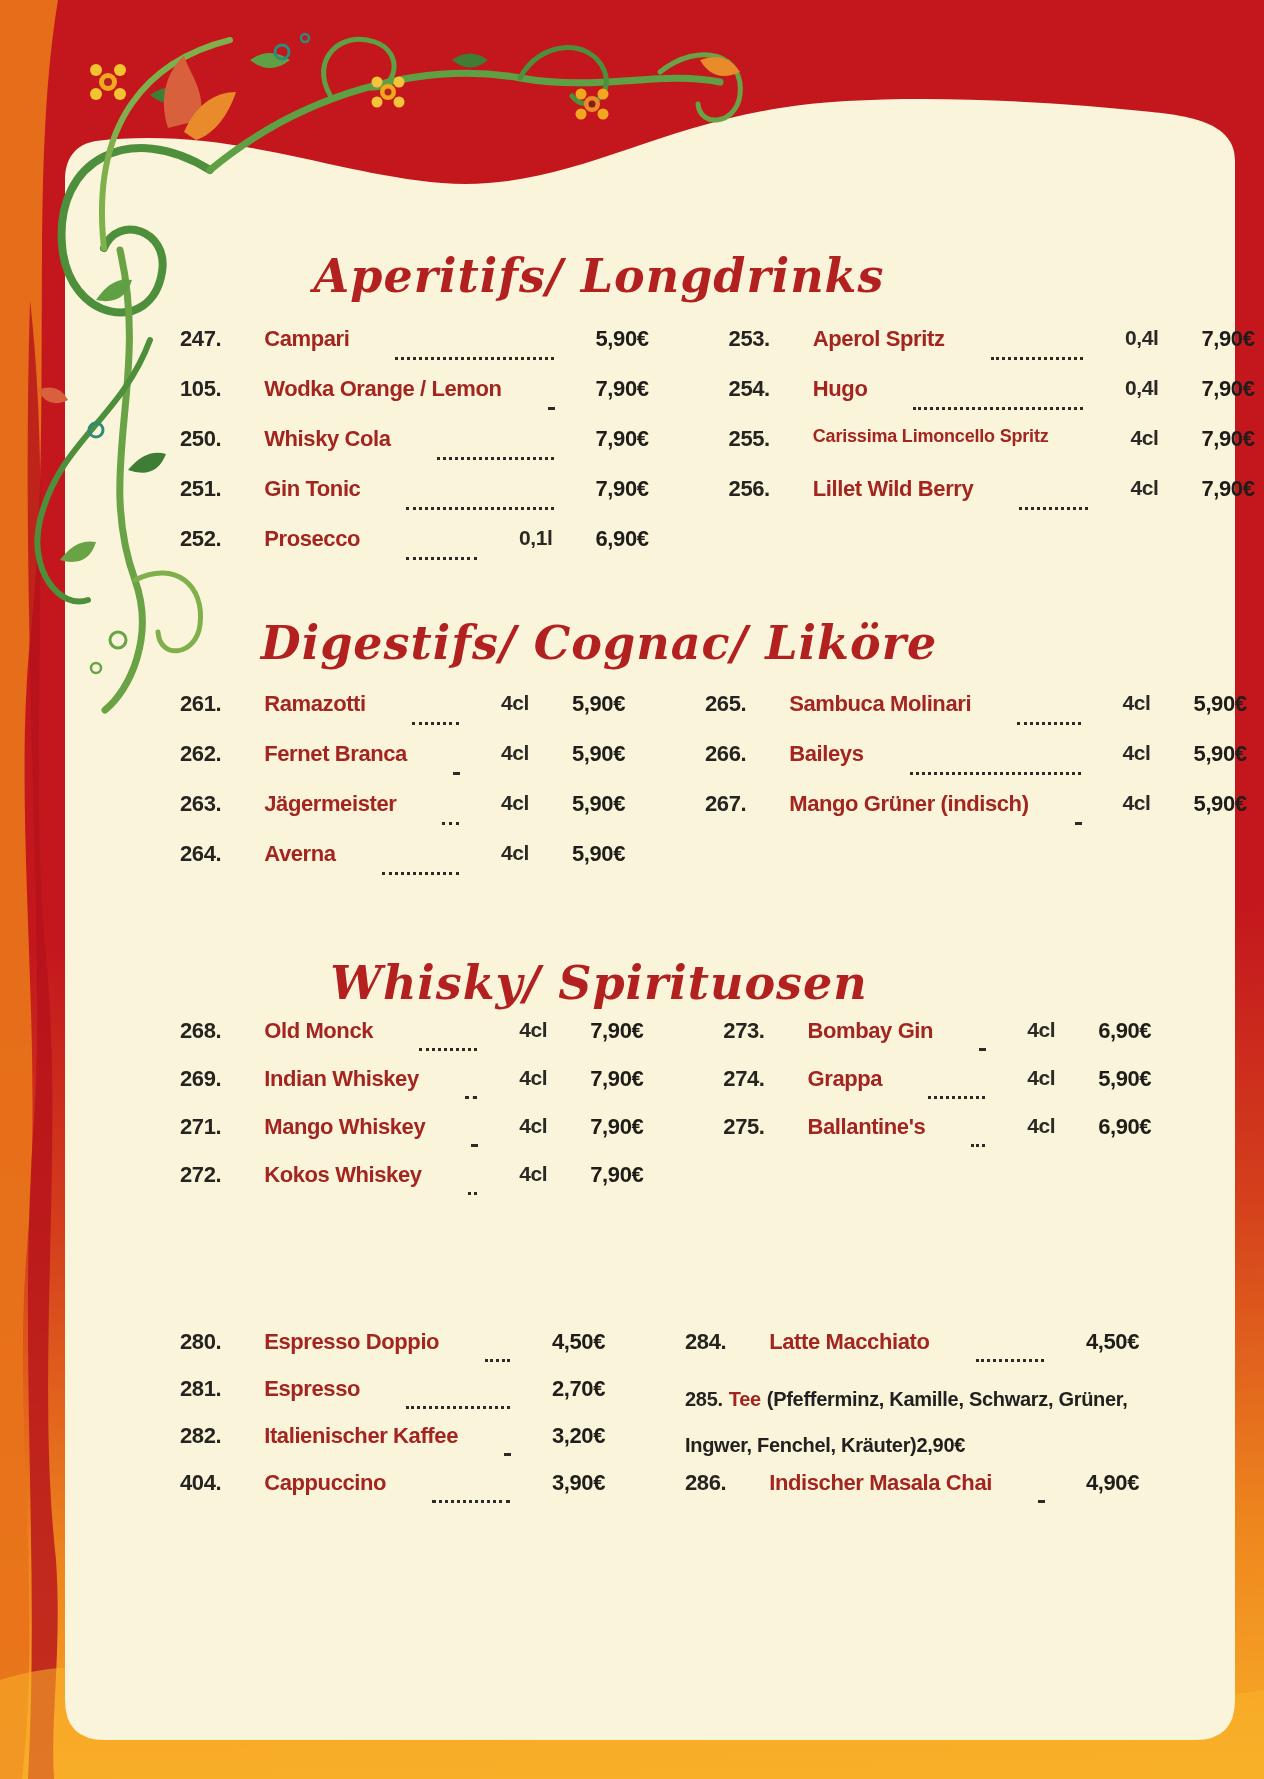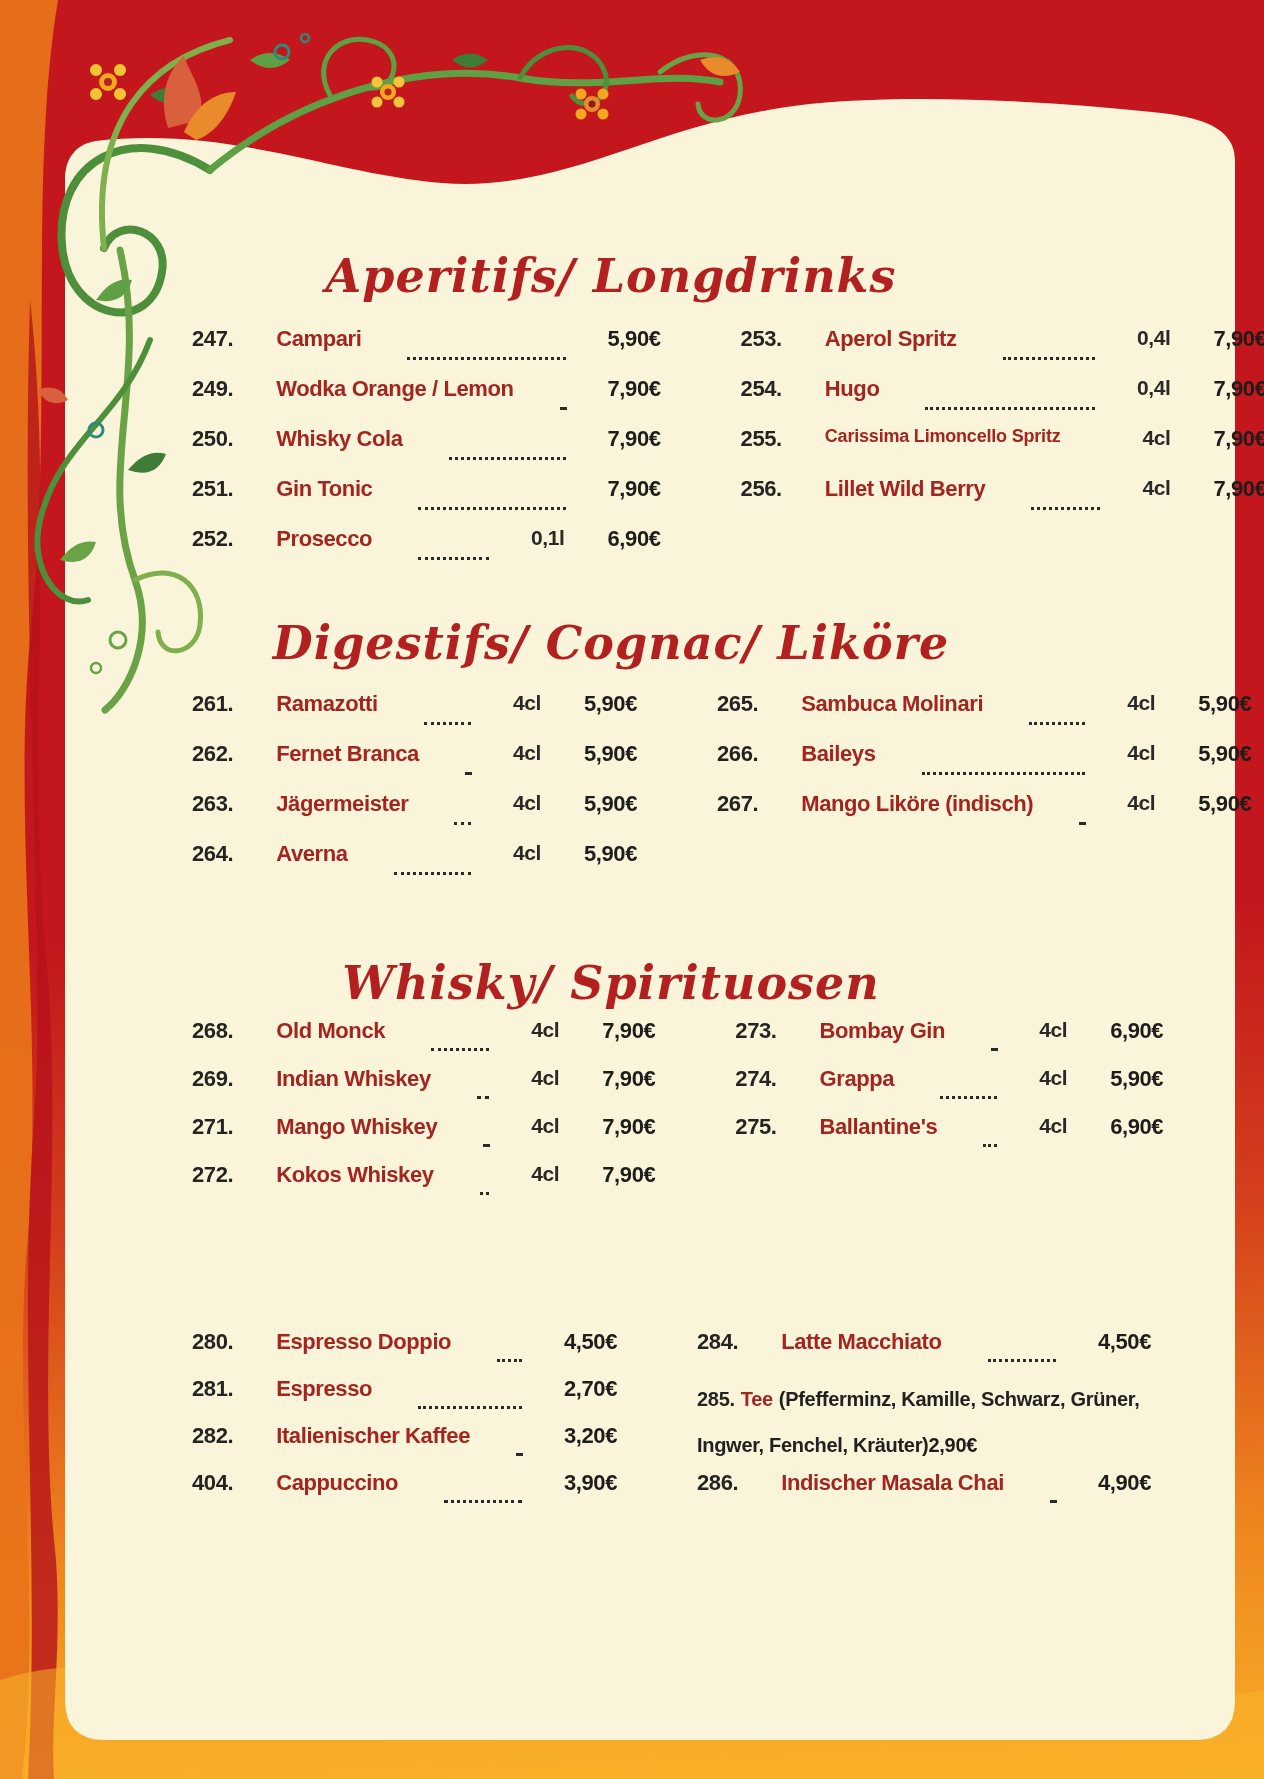--- a/index.html
+++ b/index.html
@@ -4,21 +4,21 @@
 <style>
   html,body{margin:0;padding:0;background:#5a0d0d;}
   .page{
     position:relative;width:1264px;height:1779px;overflow:hidden;
     font-family:"Liberation Sans",sans-serif;
     background:linear-gradient(178deg,#c3171d 0%,#c3171d 52%,#d43f1c 68%,#ee861e 86%,#f9ae28 100%);
   }
   .bg-svg,.panel-svg,.floral-svg{position:absolute;left:0;top:0;}
   .bg-svg{z-index:0}.panel-svg{z-index:1}.floral-svg{z-index:2}
   .content{position:absolute;z-index:3;left:180px;top:0;width:838px;height:100%;}
-  .menu-section{position:absolute;left:12px;width:100%;}
+  .menu-section{position:absolute;left:0;width:100%;}
   .s0{top:243px}.s1{top:610px}.s2{top:950px}.s3{top:1298px}
   .section-title{
     margin:0;height:66px;line-height:66px;text-align:center;
     font-family:"DejaVu Serif",serif;font-style:italic;font-weight:700;
     font-size:46px;color:#b2201f;letter-spacing:1px;
   }
   .s0 .cols{margin-top:17px}.s1 .cols{margin-top:15px}.s2 .cols{margin-top:2px}.s3 .cols{margin-top:31px}
   .cols{display:grid;grid-template-columns:1fr 1fr;column-gap:80px;}
   .row{display:flex;height:50px;font-size:22px;font-weight:700;letter-spacing:-0.4px;color:#232020;gap:36px;}
   .s2 .row{height:48px}.s3 .row{height:47px}
@@ -111,21 +111,21 @@
         <h2 class="section-title">Aperitifs/ Longdrinks</h2>
         <div class="cols">
           <div class="col">
             <div class="row">
               <span class="num">247.</span>
               <span class="name">Campari</span>
               <span class="dots"></span>
               <span class="price">5,90€</span>
             </div>
             <div class="row">
-              <span class="num">249.</span>
+              <span class="num">105.</span>
               <span class="name">Wodka Orange / Lemon</span>
               <span class="dots"></span>
               <span class="price">7,90€</span>
             </div>
             <div class="row">
               <span class="num">250.</span>
               <span class="name">Whisky Cola</span>
               <span class="dots"></span>
               <span class="price">7,90€</span>
             </div>
@@ -218,21 +218,21 @@
             </div>
             <div class="row">
               <span class="num">266.</span>
               <span class="name">Baileys</span>
               <span class="dots"></span>
               <span class="unit">4cl</span>
               <span class="price">5,90€</span>
             </div>
             <div class="row">
               <span class="num">267.</span>
-              <span class="name">Mango Liköre (indisch)</span>
+              <span class="name">Mango Grüner (indisch)</span>
               <span class="dots"></span>
               <span class="unit">4cl</span>
               <span class="price">5,90€</span>
             </div>
           </div>
         </div>
       </section>
       <section class="menu-section s2">
         <h2 class="section-title">Whisky/  Spirituosen</h2>
         <div class="cols">

